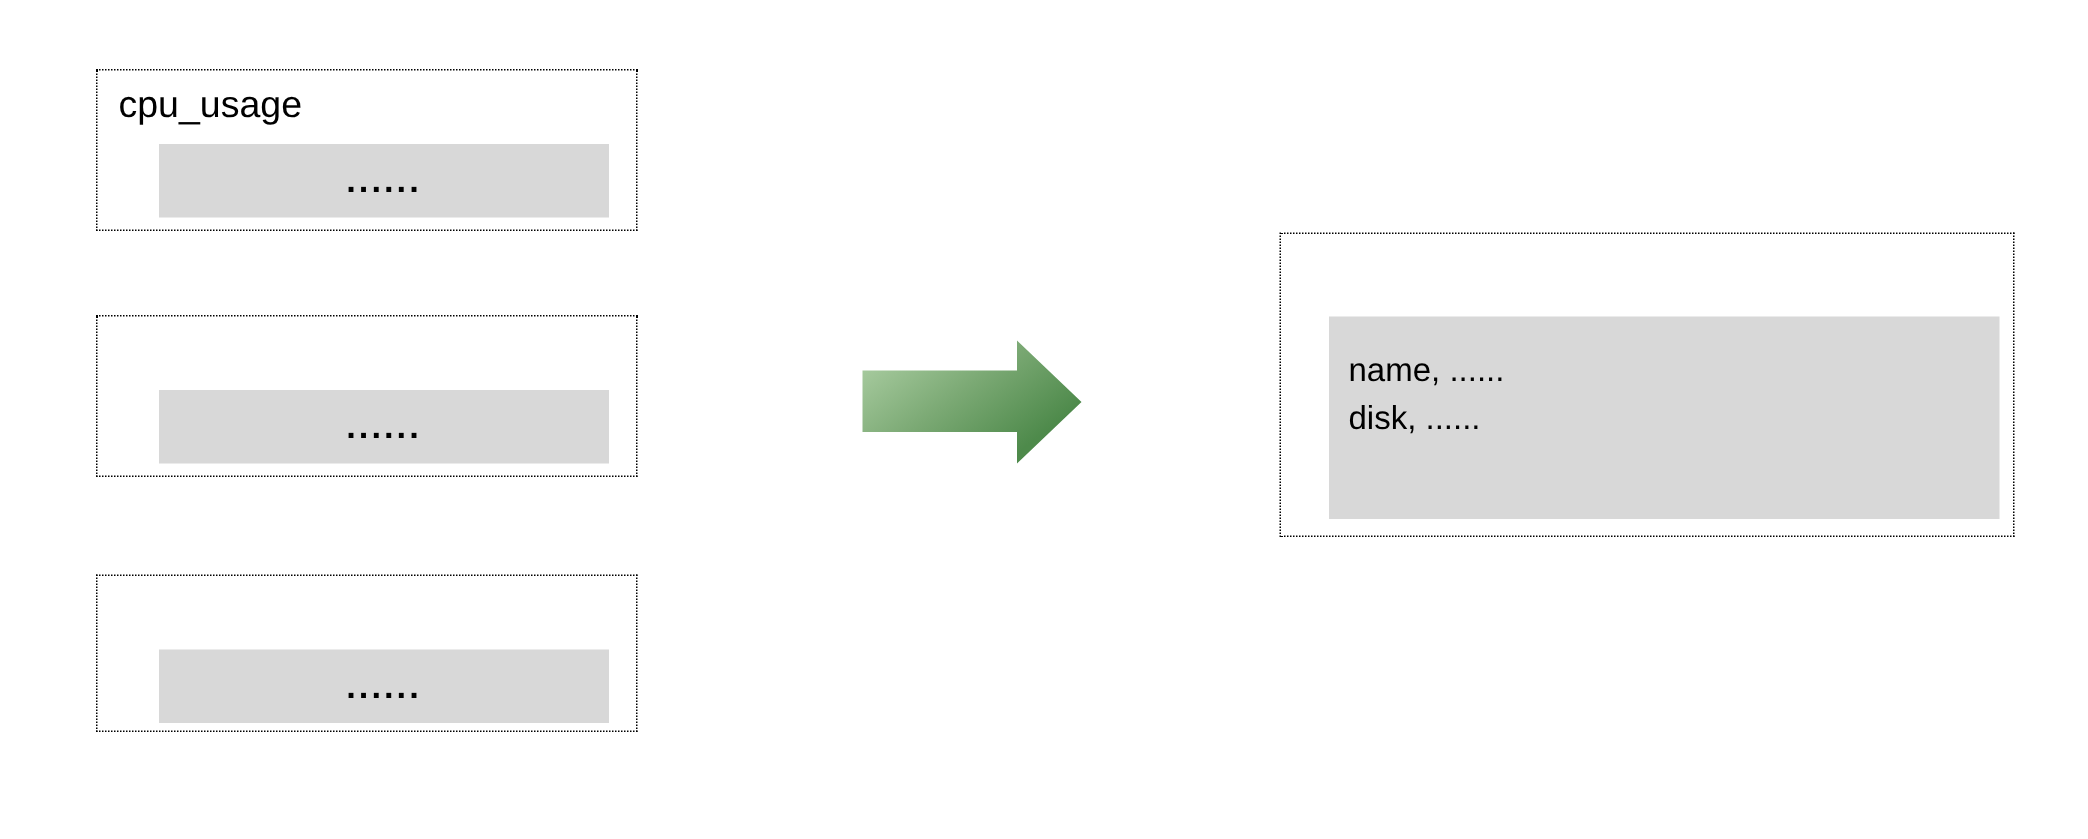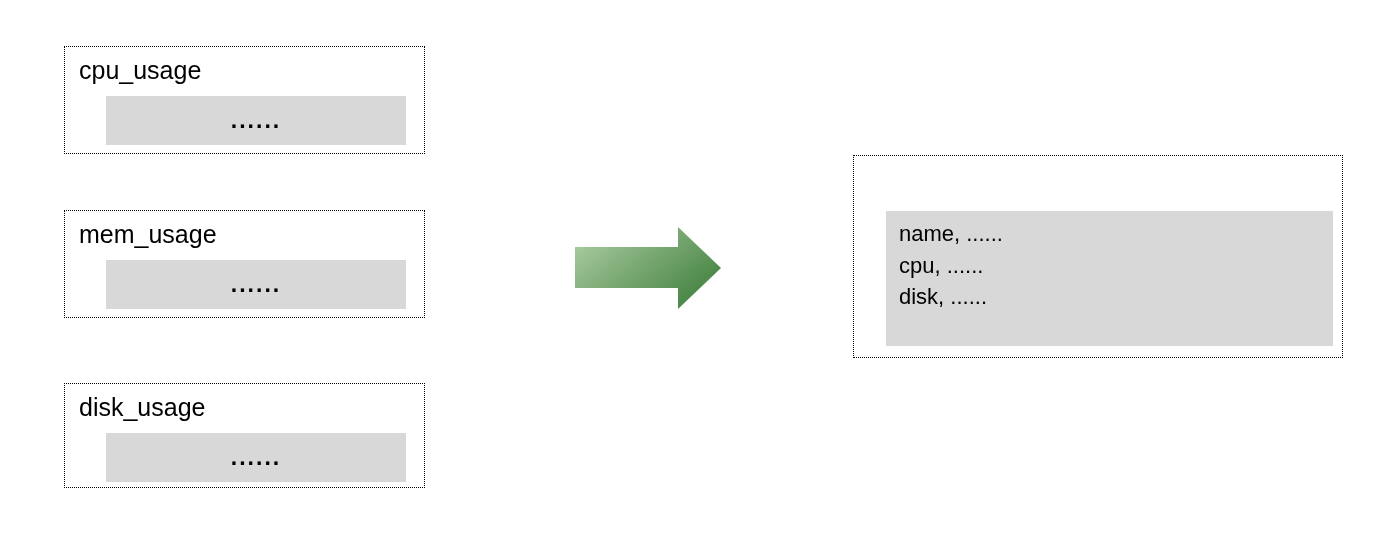--- a/index.html
+++ b/index.html
@@ -60,21 +60,21 @@
     height: 203px;
   }
   .dst-panel {
     position: absolute;
     left: 32px;
     top: 55px;
     width: 447px;
     height: 135px;
     background: #d8d8d8;
     box-sizing: border-box;
-    padding: 7px 0 0 13px;
+    padding: 20px 0 0 13px;
   }
   .dst-row {
     font-size: 22px;
     line-height: 31.5px;
     color: #000000;
     white-space: nowrap;
   }
   .arrow-svg {
     position: absolute;
     left: 573px;
@@ -89,45 +89,42 @@
 <div class="canvas">
 
   <div class="table-box src-box" style="top:46px;">
     <div class="box-title">cpu_usage</div>
     <div class="placeholder-bar">
       <span class="dots">......</span>
     </div>
   </div>
 
   <div class="table-box src-box" style="top:210px;">
-    <div class="box-title">mem_usage</div>
     <div class="placeholder-bar">
       <span class="dots">......</span>
     </div>
   </div>
 
   <div class="table-box src-box" style="top:383px; height:105px;">
-    <div class="box-title">disk_usage</div>
     <div class="placeholder-bar">
       <span class="dots">......</span>
     </div>
   </div>
 
   <svg class="arrow-svg" viewBox="0 0 150 88" aria-hidden="true">
     <defs>
       <linearGradient id="arrowGrad" x1="0%" y1="0%" x2="90%" y2="65%">
         <stop offset="0%" stop-color="#b2d3a9"></stop>
         <stop offset="55%" stop-color="#7ba974"></stop>
         <stop offset="100%" stop-color="#4e8a4b"></stop>
       </linearGradient>
     </defs>
     <path d="M 2 23 L 105 23 L 105 3 L 148 44 L 105 85 L 105 64 L 2 64 Z" fill="url(#arrowGrad)"></path>
   </svg>
 
   <div class="table-box dst-box">
     <div class="dst-panel">
       <div class="dst-row">name, ......</div>
-      <div class="dst-row">cpu, ......</div>
       <div class="dst-row">disk, ......</div>
     </div>
   </div>
 
 </div>
 
 </body></html>

